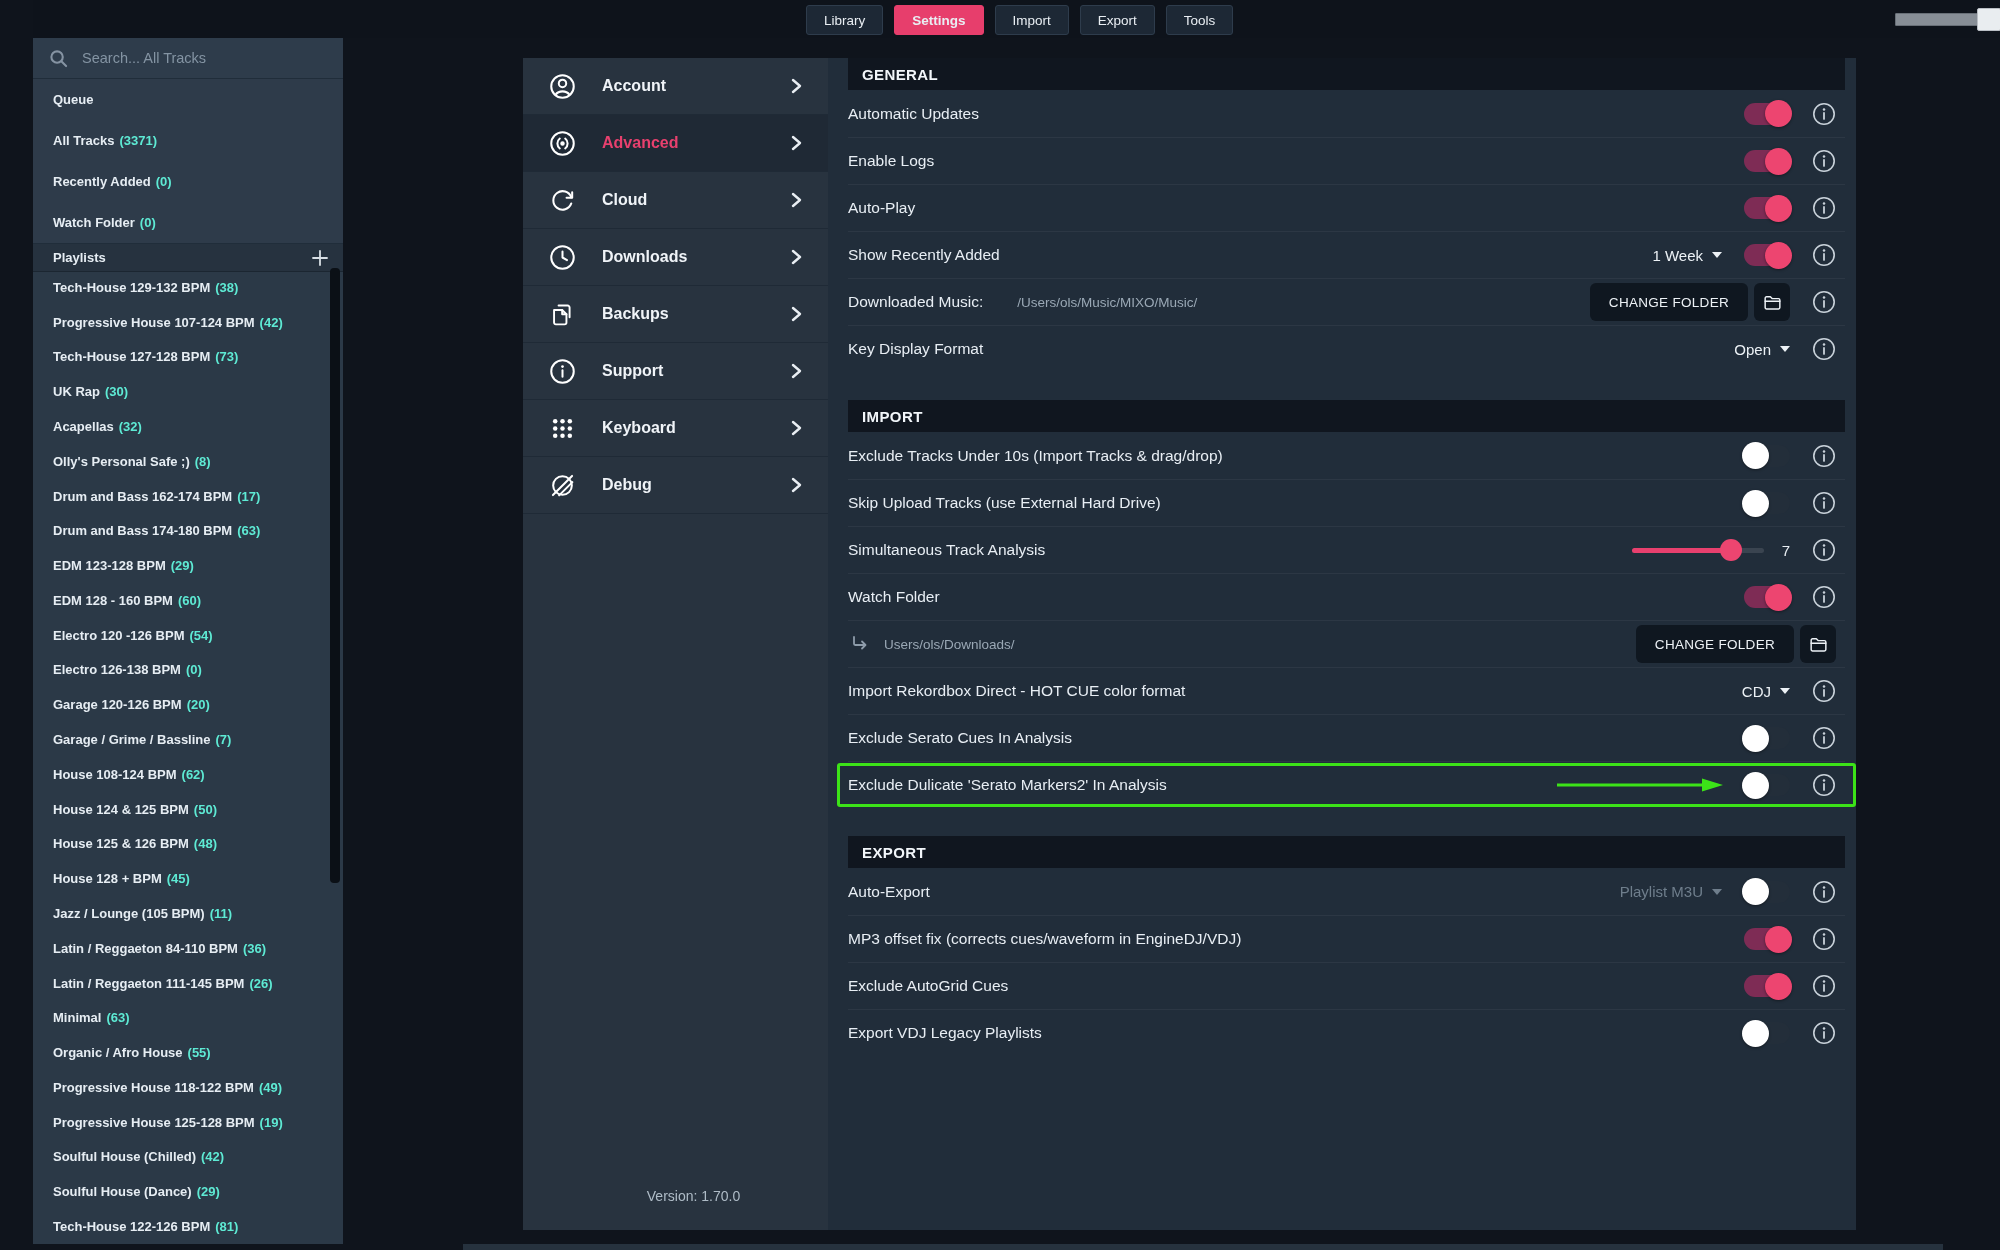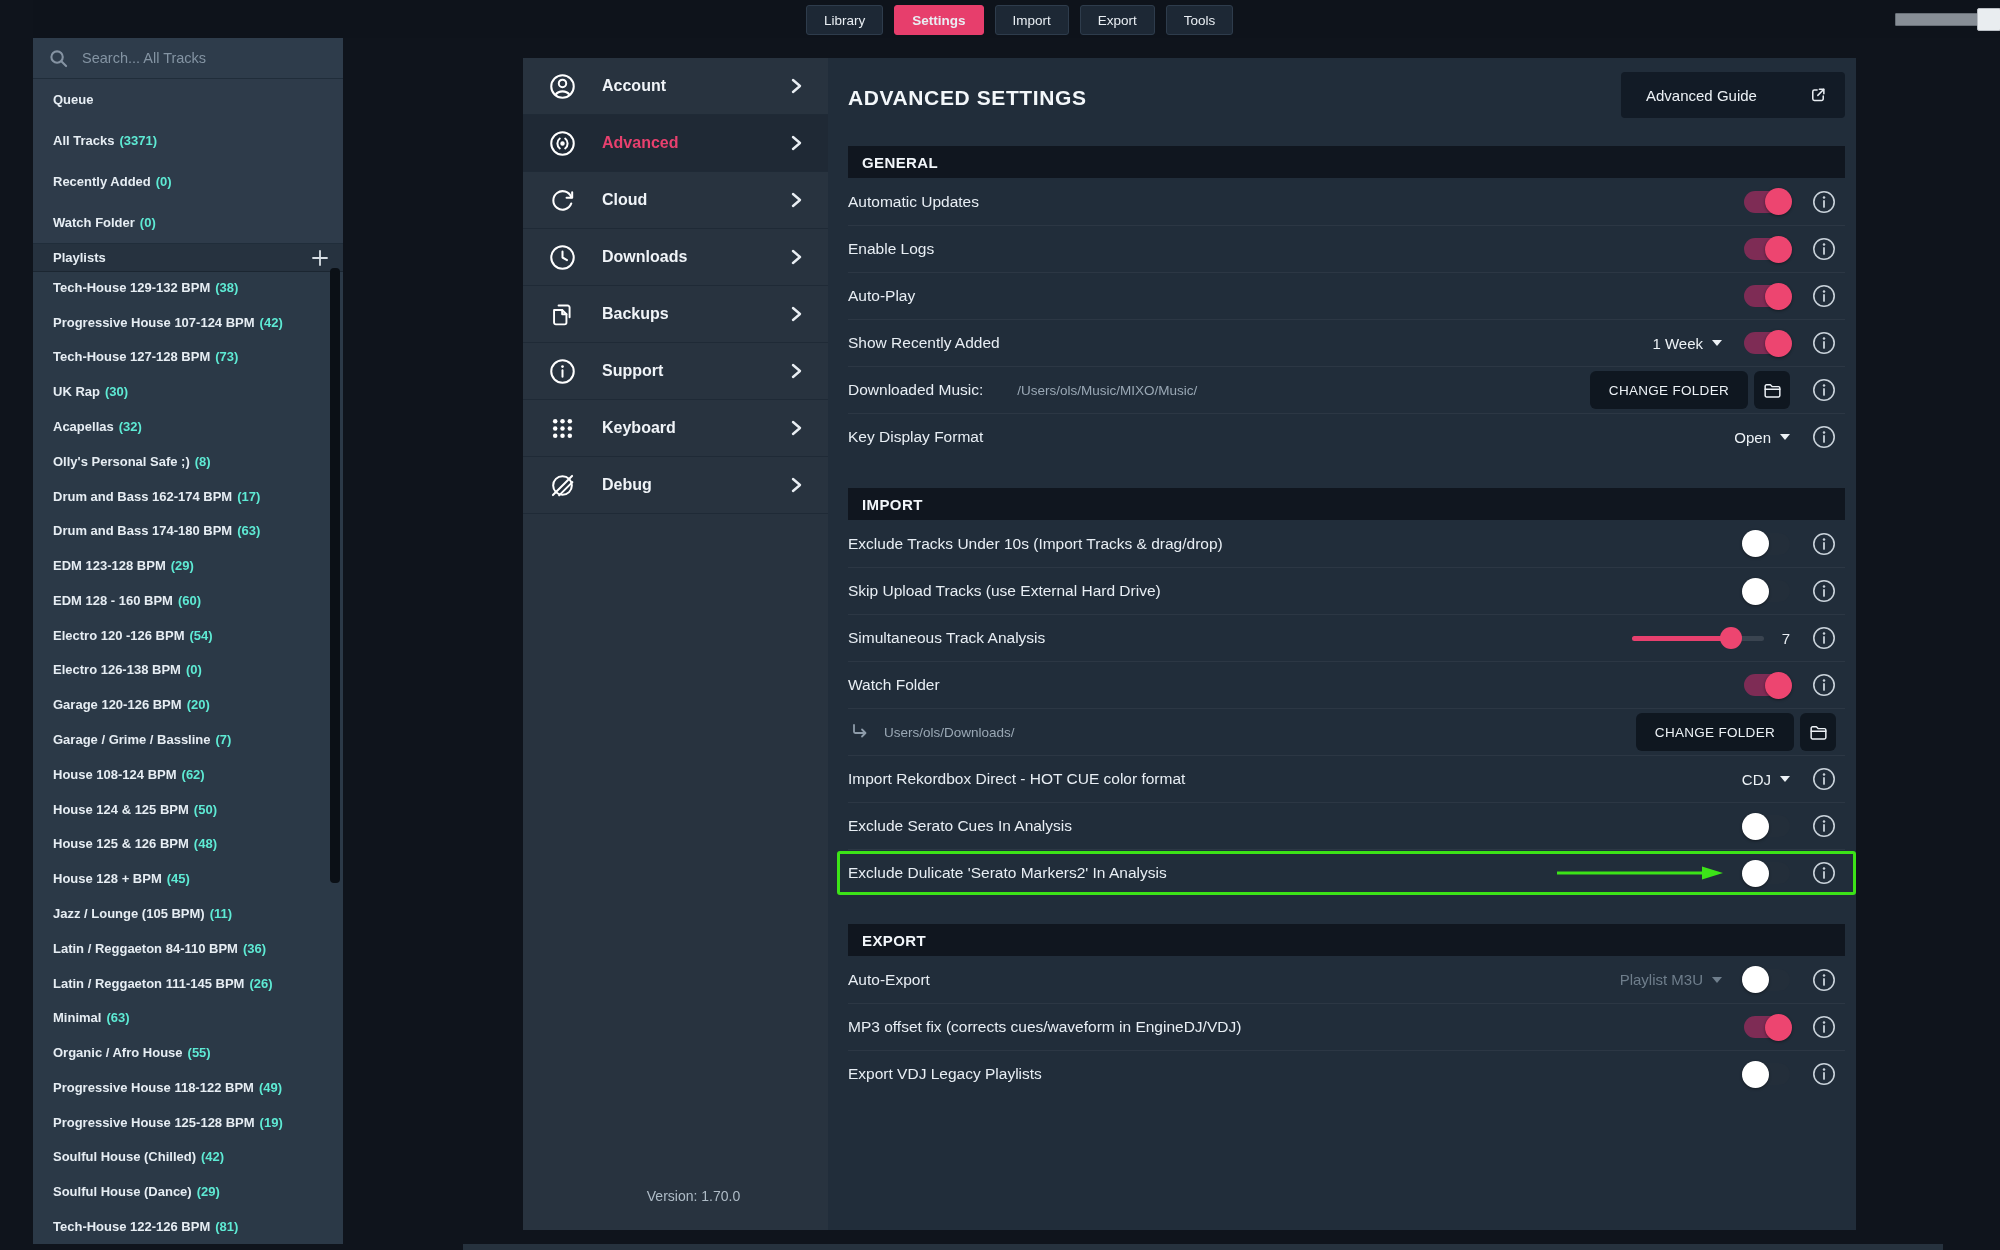--- a/index.html
+++ b/index.html
@@ -383,33 +383,20 @@
             <svg width="20" height="20" viewBox="0 0 20 20" fill="none" stroke="currentColor" stroke-linecap="round" stroke-linejoin="round" stroke-width="2.4">
               <path d="M7 4 l7 6 -7 6"></path>
             </svg>
           </span>
         </div>
       </div>
     <div class="version">Version: 1.70.0</div>
   </div>
 
   <div class="content">
-    <div class="content-head">
-      <div class="page-title">ADVANCED SETTINGS</div>
-      <div class="guide-btn">
-        <span>Advanced Guide</span>
-        <span class="ext" id="ext-icon-slot">
-            <svg width="18" height="18" viewBox="0 0 20 20" fill="none" stroke="currentColor" stroke-linecap="round" stroke-linejoin="round" stroke-width="1.7">
-              <path d="M9 4.5 H6 A1.8 1.8 0 0 0 4.2 6.3 v8 a1.8 1.8 0 0 0 1.8 1.8 h8 a1.8 1.8 0 0 0 1.8 -1.8 V11"></path>
-              <path d="M11.5 3.5 h5 v5"></path>
-              <line x1="9.8" y1="10.4" x2="16.2" y2="3.8"></line>
-            </svg>
-          </span>
-      </div>
-    </div>
     <div id="sections">
         <div class="section">
           <div class="section-bar">GENERAL</div>
           <div class="s-row">
             <span class="row-label">Automatic Updates</span>
             <div class="cluster">
               <div class="toggle on">
                 <div class="knob"></div>
               </div>
               <div class="info-slot">
@@ -673,20 +660,35 @@
               <div class="info-slot">
                 <svg width="24" height="24" viewBox="0 0 24 24" fill="none" stroke="currentColor" stroke-linecap="round" stroke-linejoin="round" stroke-width="1.6" style="color:#C9D2DA">
                   <circle cx="12" cy="12" r="10.2"></circle>
                   <line x1="12" y1="10.9" x2="12" y2="16.9" stroke-width="1.8"></line>
                   <circle cx="12" cy="7.5" r="1.25" fill="currentColor" stroke="none"></circle>
                 </svg>
               </div>
             </div>
           </div>
           <div class="s-row">
+            <span class="row-label">Exclude AutoGrid Cues</span>
+            <div class="cluster">
+              <div class="toggle on">
+                <div class="knob"></div>
+              </div>
+              <div class="info-slot">
+                <svg width="24" height="24" viewBox="0 0 24 24" fill="none" stroke="currentColor" stroke-linecap="round" stroke-linejoin="round" stroke-width="1.6" style="color:#C9D2DA">
+                  <circle cx="12" cy="12" r="10.2"></circle>
+                  <line x1="12" y1="10.9" x2="12" y2="16.9" stroke-width="1.8"></line>
+                  <circle cx="12" cy="7.5" r="1.25" fill="currentColor" stroke="none"></circle>
+                </svg>
+              </div>
+            </div>
+          </div>
+          <div class="s-row">
             <span class="row-label">Export VDJ Legacy Playlists</span>
             <div class="cluster">
               <div class="toggle off">
                 <div class="knob"></div>
               </div>
               <div class="info-slot">
                 <svg width="24" height="24" viewBox="0 0 24 24" fill="none" stroke="currentColor" stroke-linecap="round" stroke-linejoin="round" stroke-width="1.6" style="color:#C9D2DA">
                   <circle cx="12" cy="12" r="10.2"></circle>
                   <line x1="12" y1="10.9" x2="12" y2="16.9" stroke-width="1.8"></line>
                   <circle cx="12" cy="7.5" r="1.25" fill="currentColor" stroke="none"></circle>

